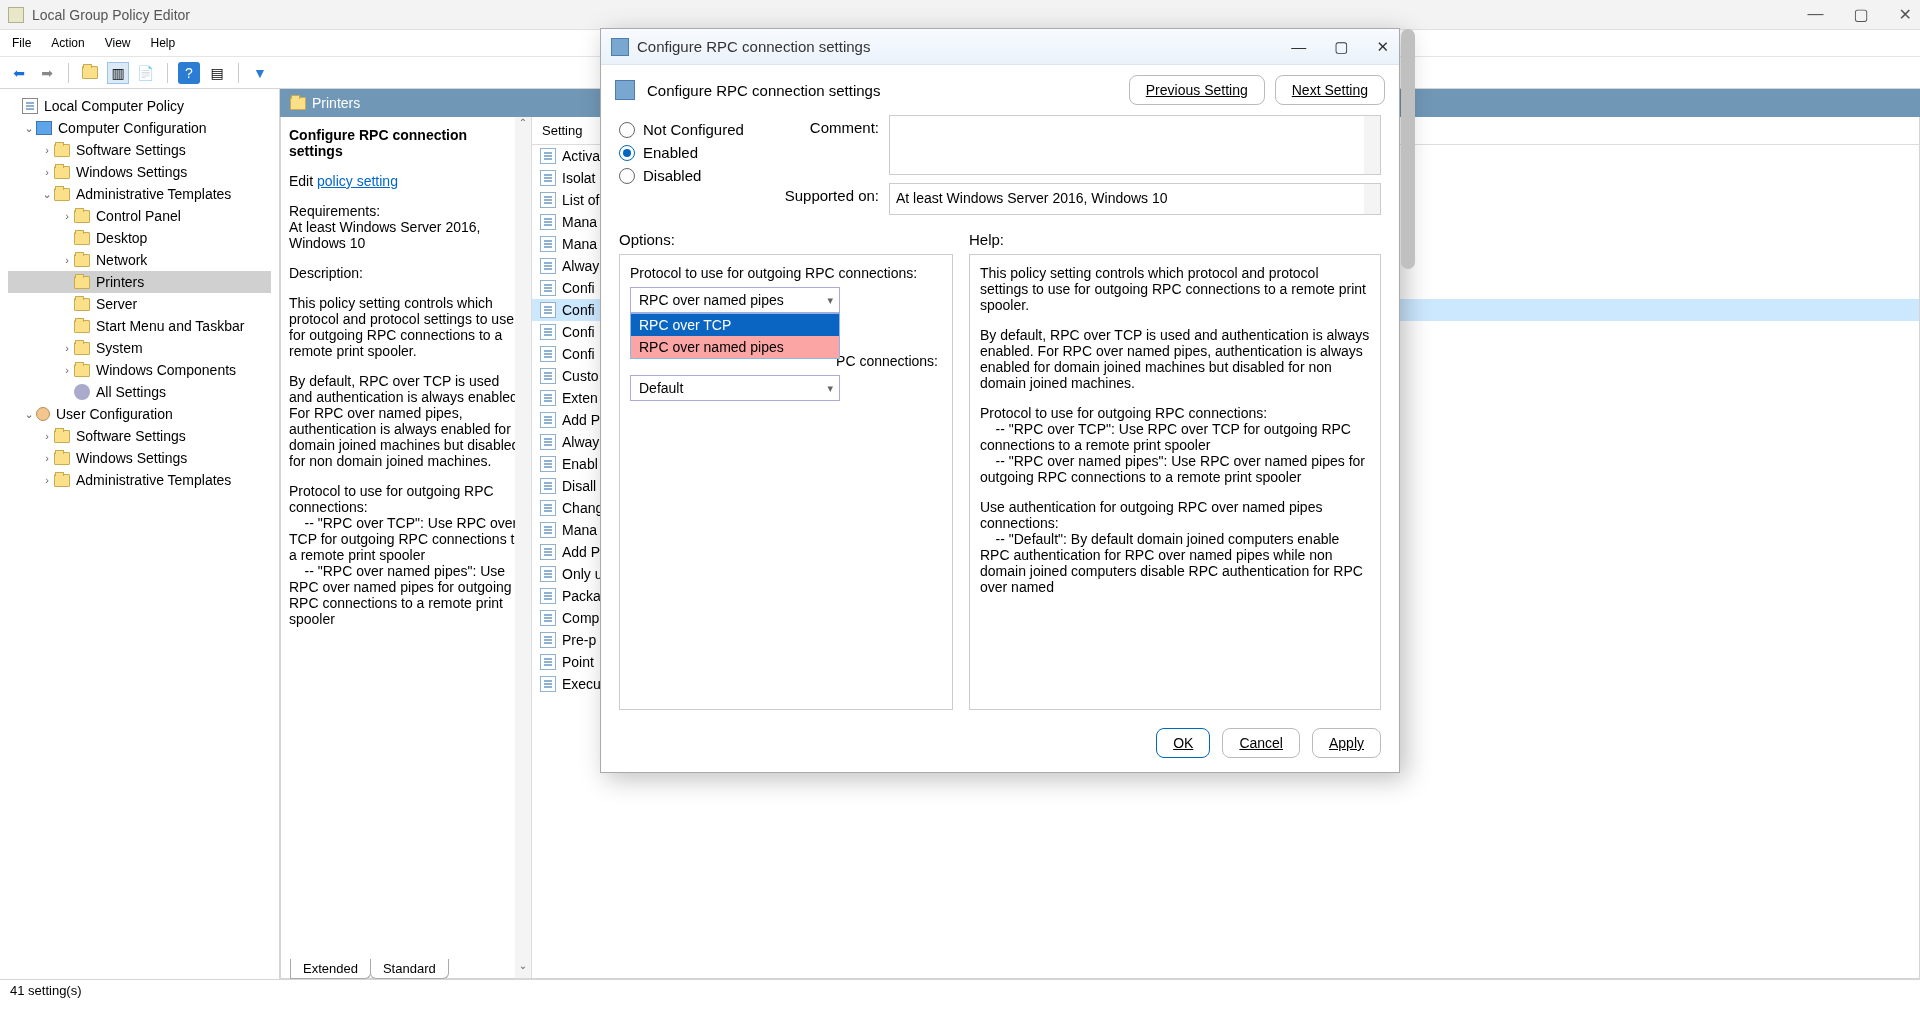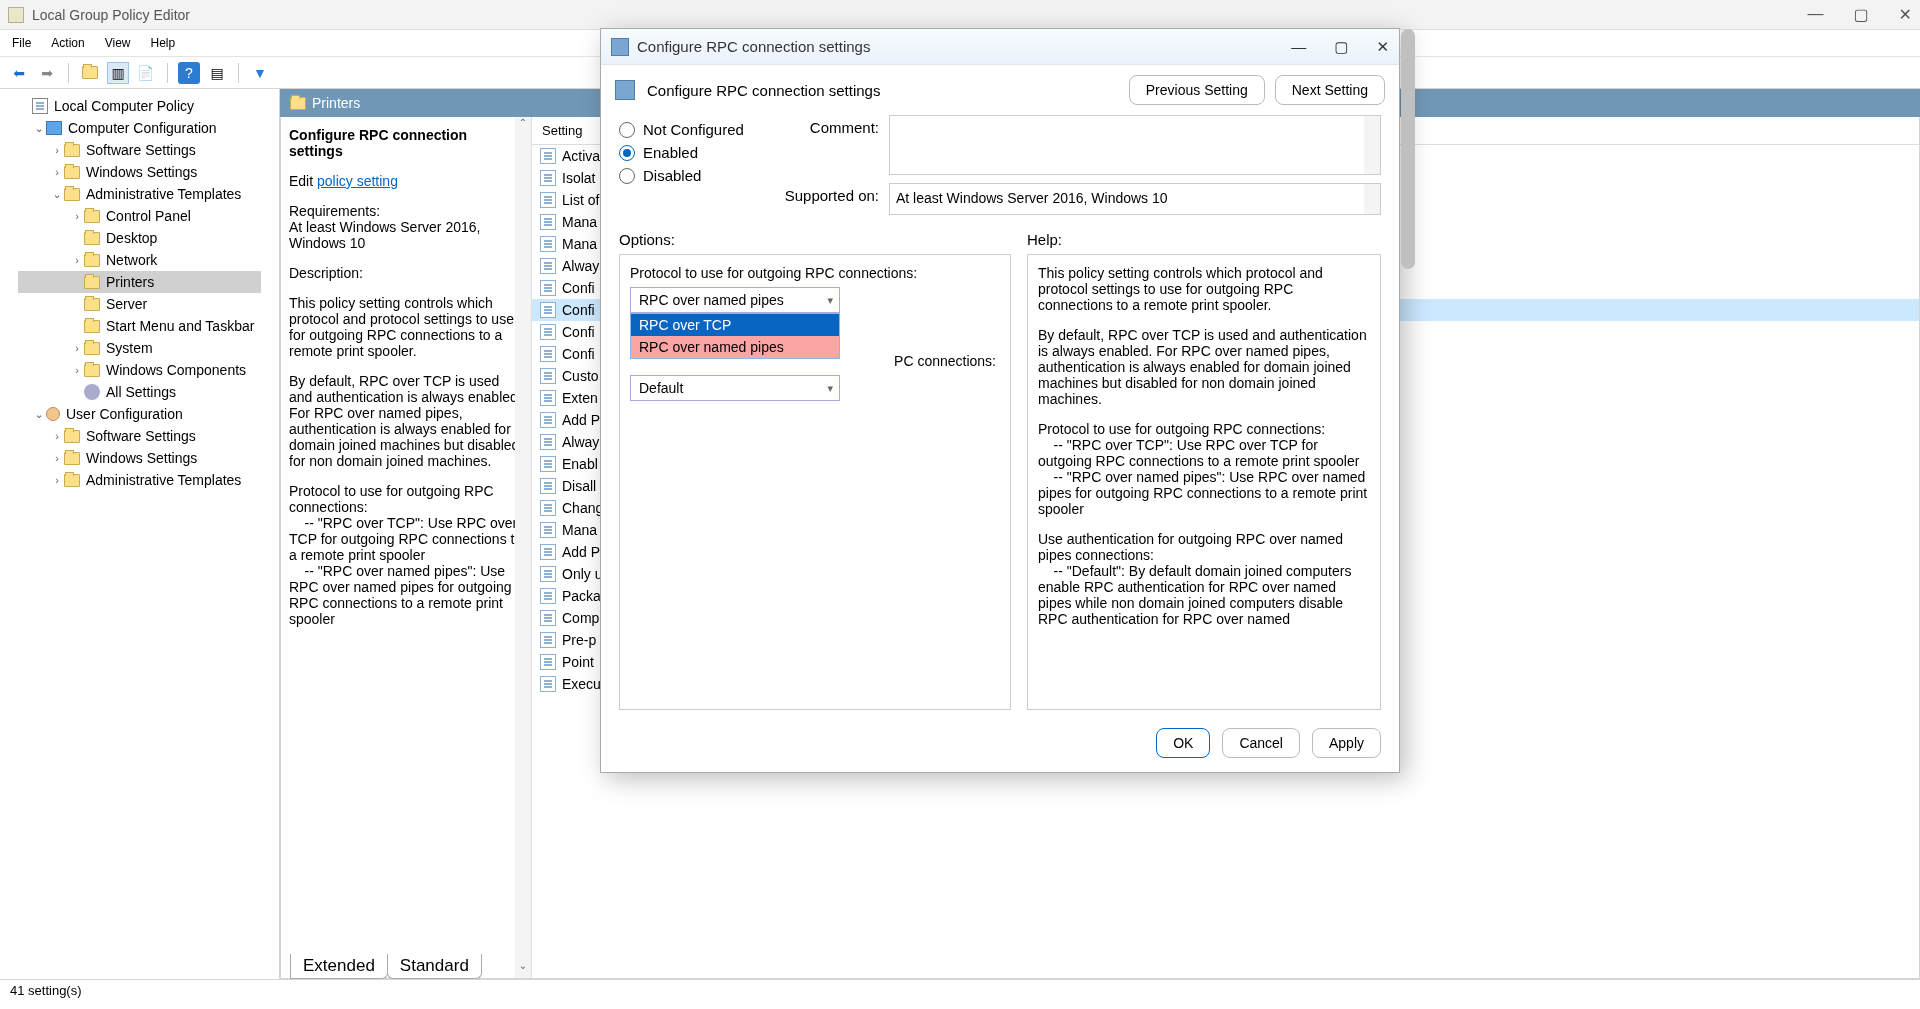--- a/index.html
+++ b/index.html
@@ -18,21 +18,21 @@
     
     
     .toolbar { display: flex; align-items: center; gap: 6px; padding: 4px 8px; border-bottom: 1px solid #d5d5d5; height: 32px;}
     .tbtn { width: 22px; height: 22px; display: flex; align-items: center; justify-content: center; border:1px solid transparent; font-size:14px; }
     .tsep { width: 1px; height: 20px; background: #ccc; margin: 0 4px;}
     
     
     .main { display: flex; height: calc(1009px - 30px - 33px - 32px - 24px); }
     
     
-    .tree { width: 280px; border-right: 1px solid #d5d5d5; padding: 6px 18px; font-size: 14px; overflow-y:auto; }
+    .tree { width: 280px; border-right: 1px solid #d5d5d5; padding: 6px 8px; font-size: 14px; overflow-y:auto; }
     .tree .row { display: flex; align-items: center; height: 22px; padding-left: 4px; cursor:pointer; white-space:nowrap; }
     .tree .row.sel { background: #d0d0d0; }
     .tree .tw { width: 14px; color:#666; font-size:11px; display:inline-block; text-align:center;}
     .folder-icon { width:16px; height:13px; background:#fbe08a; border:1px solid #c9ab50; border-radius:1px; margin-right:6px; display:inline-block; position:relative;}
     .folder-icon::before { content:''; position:absolute; top:-3px; left:0; width:7px; height:3px; background:#fbe08a; border:1px solid #c9ab50; border-bottom:none;}
     .pc-icon { width:16px; height:14px; background:#5da5e8; border:1px solid #3a77b3; margin-right:6px;}
     .cog-icon { width:16px; height:16px; background:#aac; border-radius:50%; margin-right:6px;}
     .usr-icon { width:14px; height:14px; background:#f3c58f; border-radius:50%; margin-right:6px; border:1px solid #b98c55;}
     
     
@@ -49,57 +49,57 @@
     
     .list-col { flex:1; border-left:1px solid #ddd; position:relative;}
     .list-header { height:28px; border-bottom:1px solid #ddd; display:flex; align-items:center; padding:0 10px; font-size:13px;}
     .list-body { overflow-y:auto; height:calc(100% - 28px);}
     .list-row { display:flex; align-items:center; height:22px; padding: 0 8px; font-size:14px; white-space:nowrap; overflow:hidden;}
     .list-row.sel { background:#cce8ff; }
     .setting-icon { width:16px; height:16px; margin-right:6px; background:#fff; border:1px solid #90b0d0; position:relative; flex-shrink:0;}
     .setting-icon::after{content:''; position:absolute; left:3px; top:3px; right:3px; height:2px; background:#90b0d0; box-shadow:0 3px 0 #90b0d0, 0 6px 0 #90b0d0;}
     
     .tabs { position:absolute; bottom:0; left:10px; display:flex;}
-    .tab { border:1px solid #aaa; border-top:none; padding:2px 12px; font-size:17px; background:#fff; border-radius:0 0 6px 6px; cursor:pointer;}
+    .tab { border:1px solid #aaa; border-top:none; padding:2px 12px; font-size:13px; background:#fff; border-radius:0 0 6px 6px; cursor:pointer;}
     .tab:first-child{ border-bottom-left-radius:0; border-top-left-radius:0;}
     .tab + .tab { margin-left:-1px;}
     
     
     .status { height:24px; border-top:1px solid #d5d5d5; padding:3px 10px; font-size:13px;}
     
     
     .dialog { position:absolute; left:600px; top:28px; width:800px; height:745px; background:#fff; border:1px solid #aaa; box-shadow: 6px 6px 24px rgba(0,0,0,.25); display:flex; flex-direction:column;}
     .dlg-titlebar { height:36px; background:linear-gradient(#f8fbff,#eaf2fa); display:flex; align-items:center; padding:0 10px; border-bottom:1px solid #dde6ee;}
     .dlg-titlebar .dlg-ico{ width:18px; height:18px; background:#7aa7d0; border:1px solid #4d7db0; margin-right:8px;}
     .dlg-titlebar .title{ font-size:15px; color:#333;}
     .dlg-wc { margin-left:auto; display:flex; gap:28px; font-size:15px; color:#333;}
     .dlg-wc span{ cursor:pointer;}
     .dlg-header { display:flex; align-items:center; padding:10px 14px; gap:12px;}
     .dlg-header .dlg-ico2{ width:20px; height:20px; background:#7aa7d0; border:1px solid #4d7db0;}
     .dlg-header .htxt{ font-size:15px;}
     .dlg-header .nav-btns{ margin-left:auto; display:flex; gap:10px;}
-    .btn { border:1px solid #bbb; background:#fff; padding:6px 16px; border-radius:8px; font-size:14px; cursor:pointer;}
+    .btn { border:1px solid #bbb; background:#fff; padding:6px 16px; border-radius:8px; font-size:14px; cursor:pointer;text-decoration:underline;}
     .btn.primary{ border-color:#0067c0;margin-left:8px;}
     .radio-row { display:flex; align-items:center; gap:8px; margin:6px 0; font-size:15px;}
     .radio { width:16px; height:16px; border:1.5px solid #666; border-radius:50%; display:inline-flex; align-items:center; justify-content:center;}
     .radio.on { border-color:#0067c0;}
     .radio.on::after{ content:''; width:8px; height:8px; background:#0067c0; border-radius:50%;}
     
     .dlg-row2 { display:flex; padding: 0 18px; align-items:flex-start; gap:20px;}
     .dlg-row2 .left-radios{ width:140px;}
     .dlg-row2 .right-fields{ flex:1;}
     .fr { display:flex; align-items:flex-start; margin-bottom:8px;}
     .fr .lbl { width:110px; text-align:right; padding-right:10px; font-size:15px; padding-top:4px;}
     .fr .inp { flex:1; border:1px solid #ccc; min-height:60px; background:#fff; font-size:14px; padding:6px; position:relative;}
     .fr .inp.small{ min-height:32px;}
     .inp .sb{ position:absolute; right:0; top:0; bottom:0; width:16px; background:#f4f4f4;}
     
     .dlg-cols { display:flex; padding: 8px 18px; gap:16px; flex:1; min-height:0;}
     .col-label{ font-size:15px; margin-bottom:6px;}
-    .opt-col { width:392px; display:flex; flex-direction:column;}
+    .opt-col { width:334px; display:flex; flex-direction:column;}
     .opt-box{ border:1px solid #ccc; flex:1; padding:10px; font-size:14px; position:relative;}
     .help-col{ flex:1; display:flex; flex-direction:column;}
     .help-box{ border:1px solid #ccc; flex:1; padding:10px; font-size:14px; overflow-y:auto; position:relative;}
     .help-sb{ position:absolute; right:-16px; top:0; width:14px; height:240px; background:#c0c0c0; border-radius:7px;}
     
     .combo { border:1px solid #aad; background:#fff; height:26px; display:flex; align-items:center; padding:0 8px; font-size:14px; width:210px; position:relative; cursor:pointer;}
     .combo::after{ content:'▾'; position:absolute; right:6px; color:#666; font-size:11px;}
     .combo-drop{ position:absolute; top:25px; left:-1px; right:-1px; background:#fca5a5; border:1px solid #8bb7e6; z-index:10;}
     .combo-drop .opt{ padding:3px 8px;}
     .combo-drop .opt.hi{ background:#0a64c2; color:#fff;}

